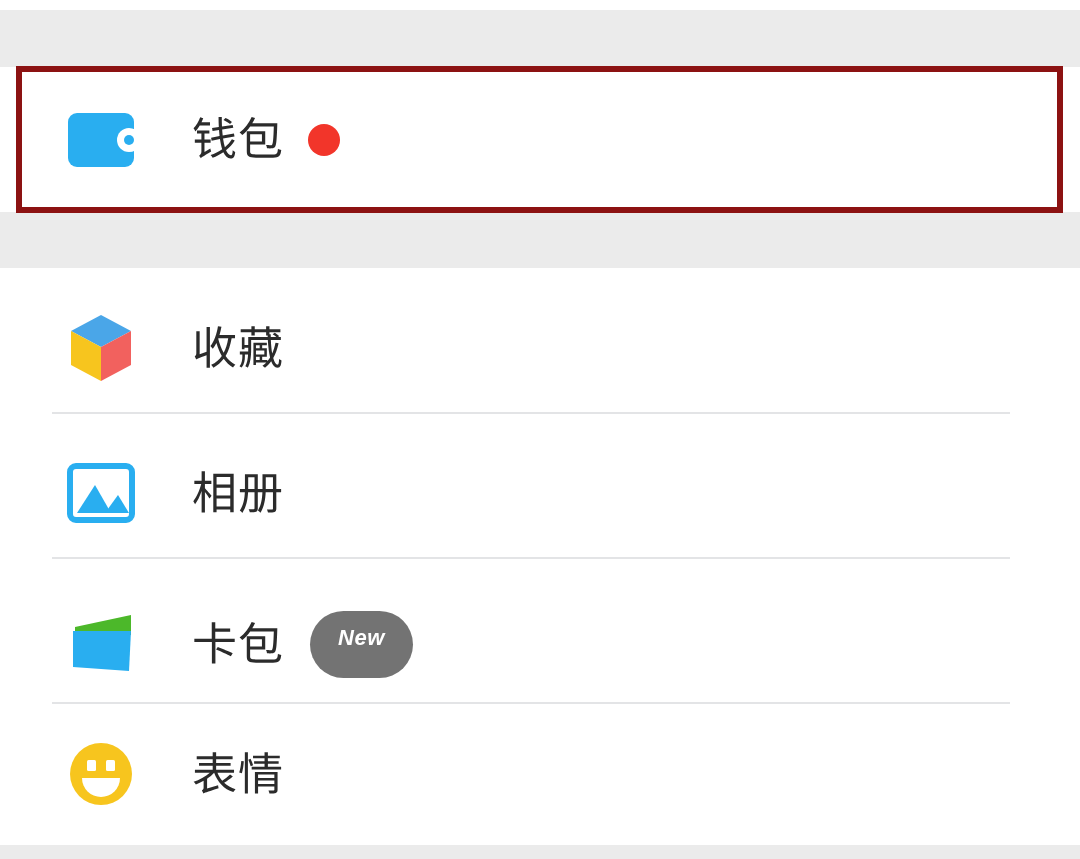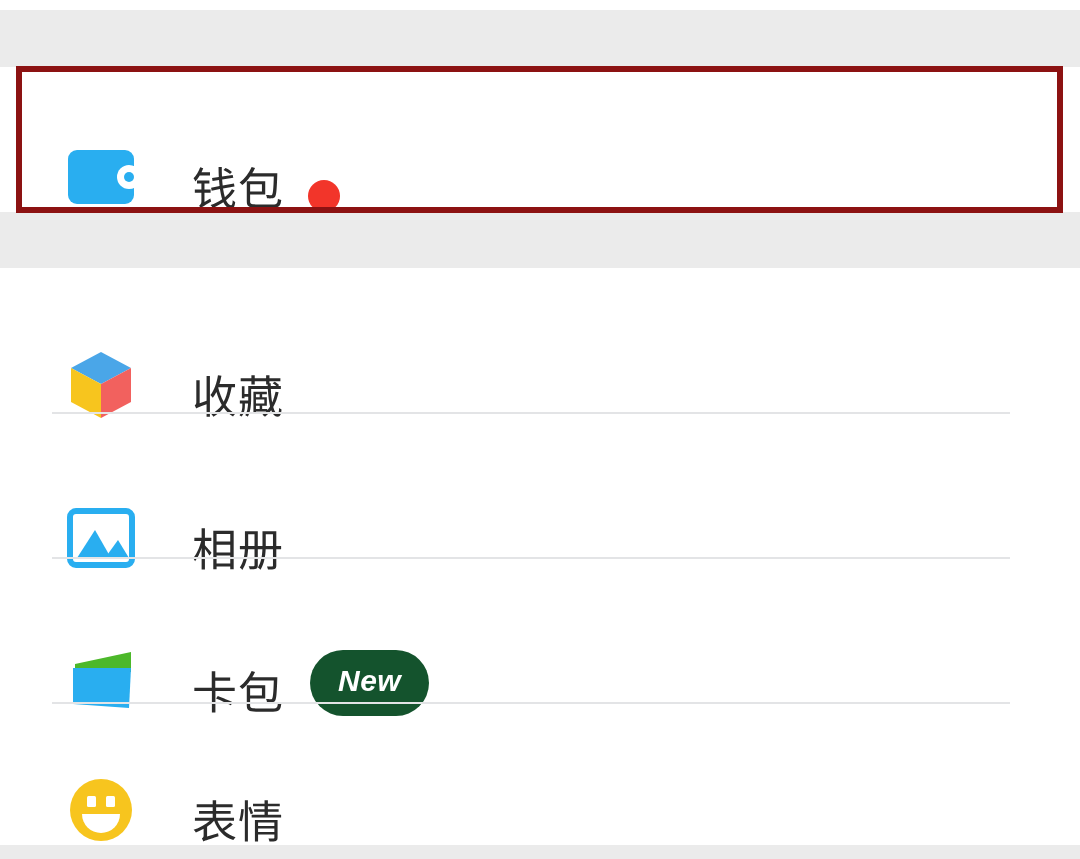--- a/index.html
+++ b/index.html
@@ -56,21 +56,21 @@
     pointer-events: none;
     z-index: 20;
   }
 
   
   .row {
     position: absolute;
     left: 0;
     width: 1080px;
     display: flex;
-    align-items: flex-end;
+    align-items: center;
     box-sizing: border-box;
   }
   .row-icon {
     width: 70px;
     height: 70px;
     margin-left: 66px;
     flex: 0 0 auto;
     display: flex;
     align-items: center;
     justify-content: center;
@@ -114,27 +114,27 @@
     border-radius: 50%;
     background: #f2352a;
     margin-left: 24px;
     flex: 0 0 auto;
   }
 
   
   .new-badge {
     margin-left: 26px;
     flex: 0 0 auto;
-    background: #14532d;
+    background: #737373;
     color: #ffffff;
-    font-size: 30px;
+    font-size: 22px;
     font-weight: bold;
     font-style: italic;
     line-height: 1;
-    padding: 16px 28px 20px 28px;
+    padding: 16px 28px 29px 28px;
     border-radius: 40px;
     letter-spacing: 0.5px;
     font-family: "Liberation Sans", "DejaVu Sans", sans-serif;
   }
 </style>
 </head>
 <body>
 
 <div class="screen">
 

